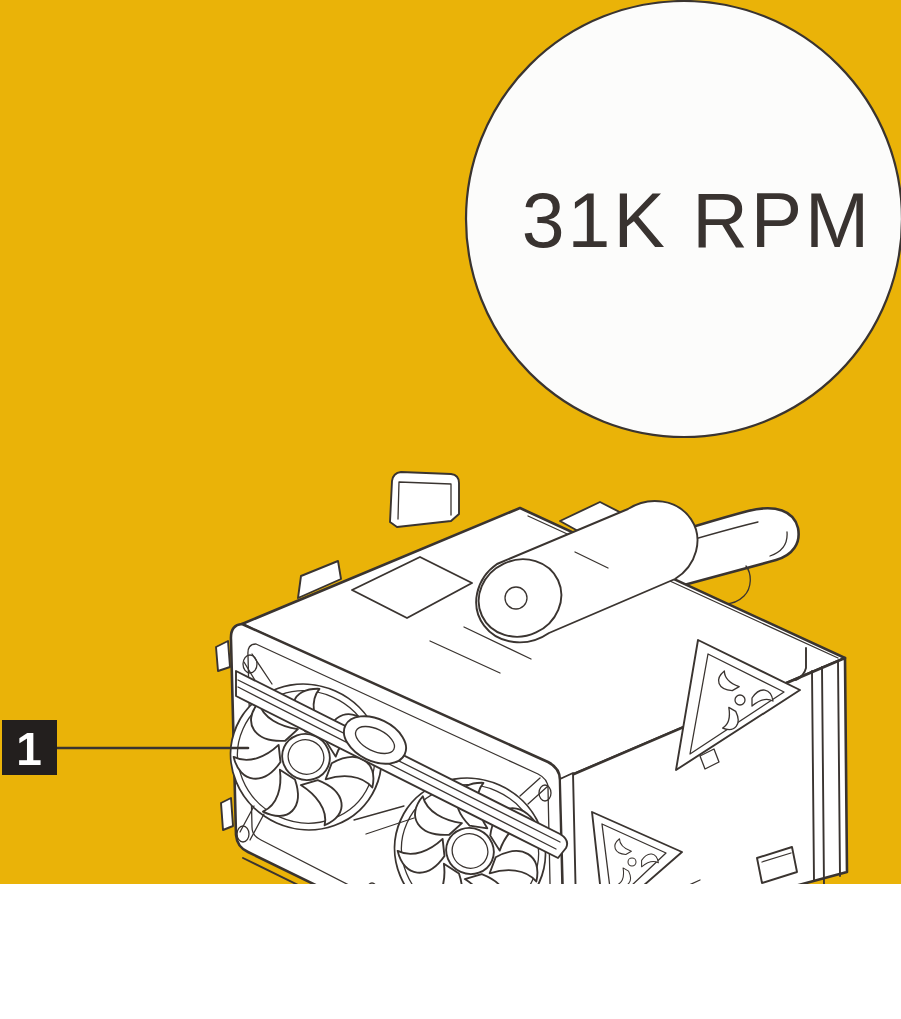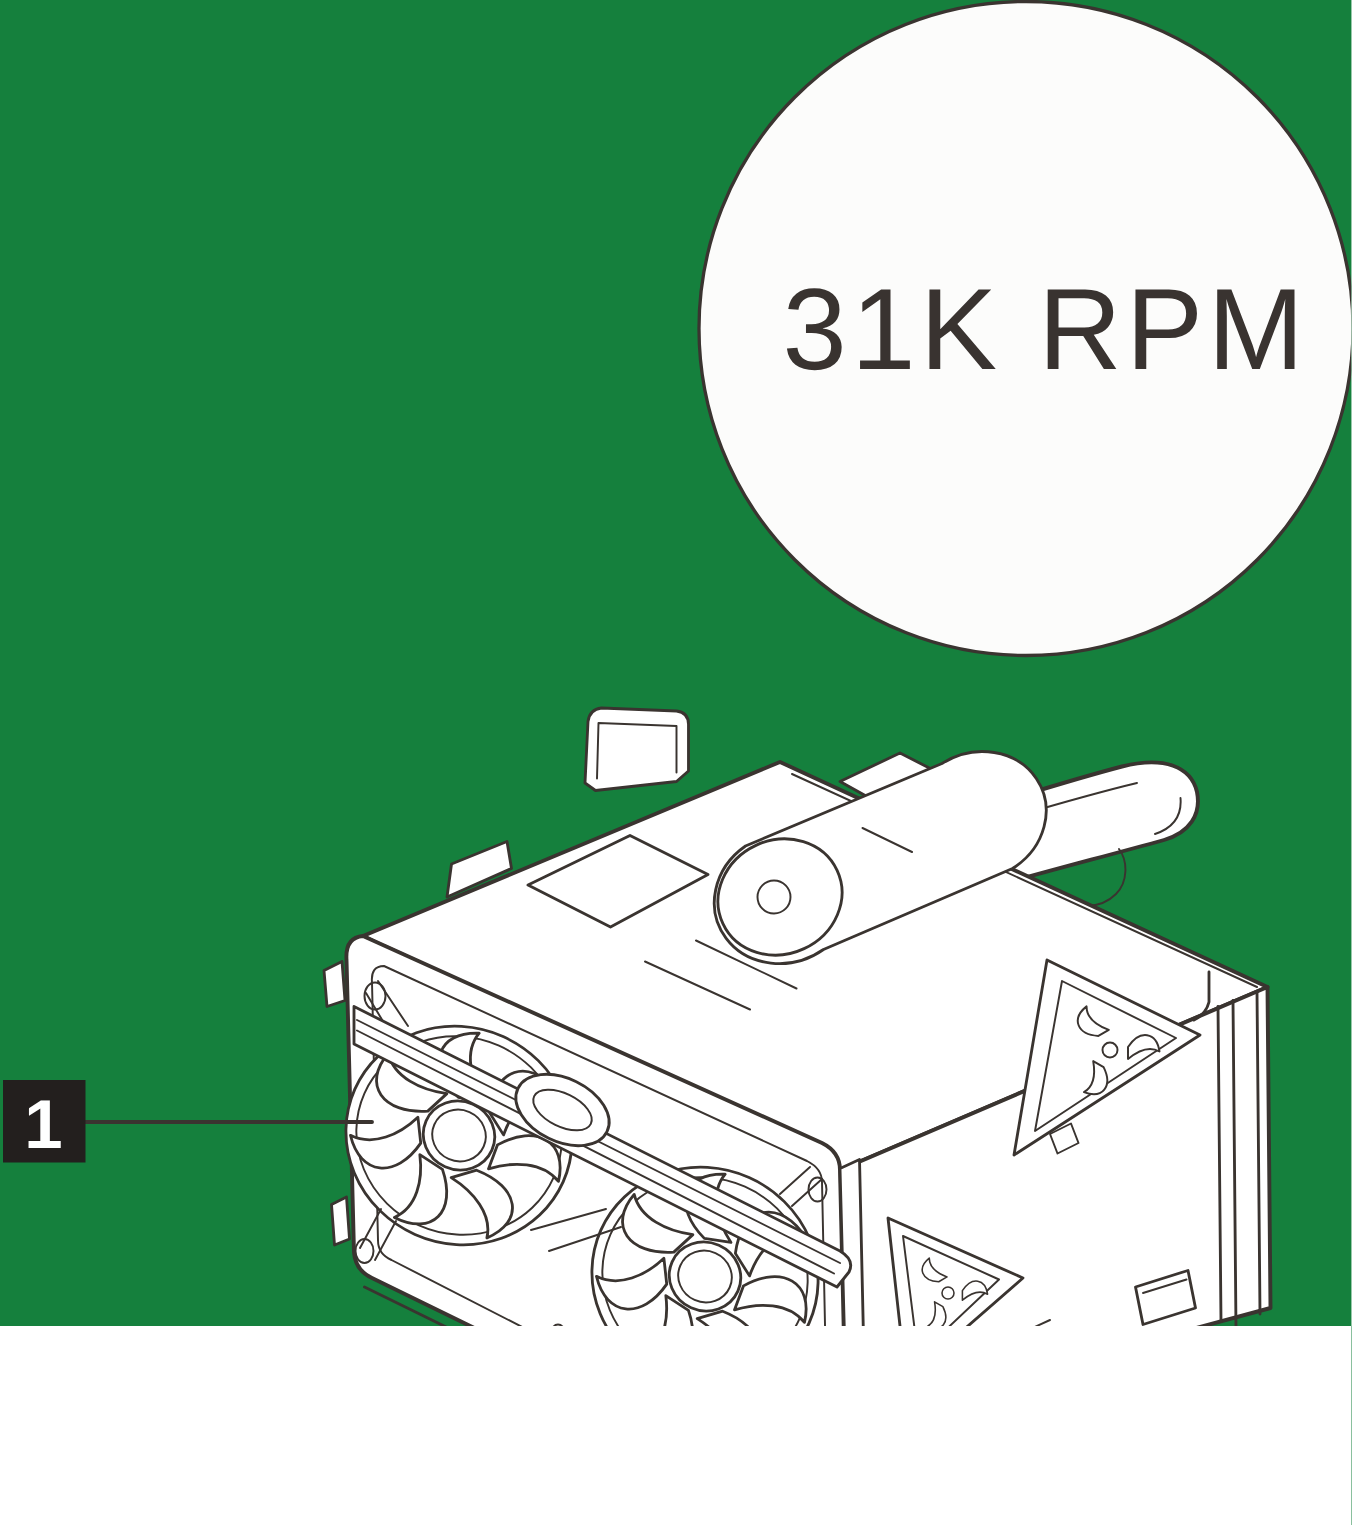--- a/index.html
+++ b/index.html
@@ -1,16 +1,16 @@
 <!DOCTYPE html>
 <html><head>
 <meta charset="utf-8">
 <style>
   html,body{margin:0;padding:0;background:#ffffff;}
-  .page{width:901px;height:884px;position:relative;background:#15803d;overflow:hidden;
+  .page{width:901px;height:884px;position:relative;background:#eab308;overflow:hidden;
         font-family:"Liberation Sans", sans-serif;}
   svg{display:block;}
   .s-heavy{stroke-width:2.6;}
   .s-med{stroke-width:1.9;}
   .s-fine{stroke-width:1.3;}
   .f-white{fill:#ffffff;}
   .f-none{fill:none;}
   .rpm-text{font-family:"Liberation Sans", sans-serif;font-size:77px;letter-spacing:3px;}
   .callout-text{font-family:"Liberation Sans", sans-serif;font-size:46px;font-weight:bold;}
 </style>

